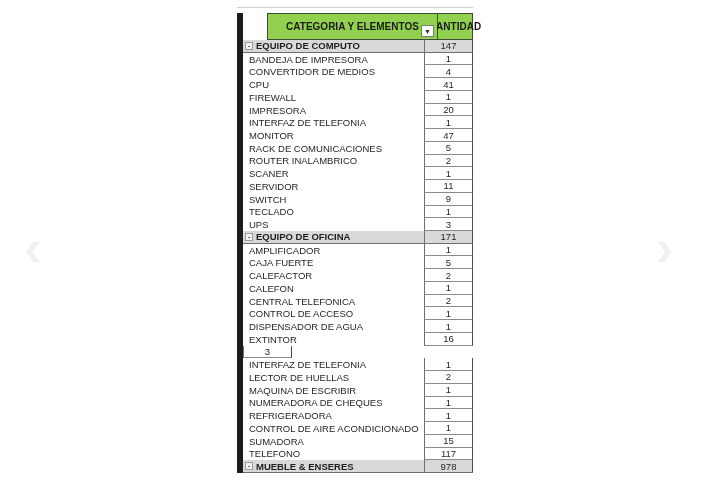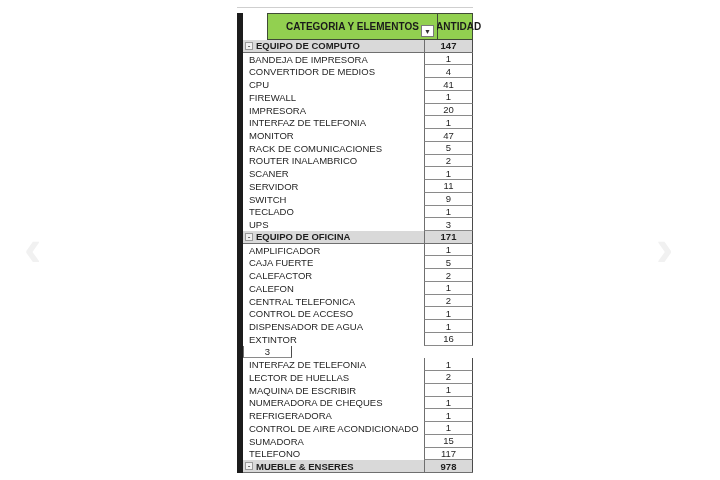--- a/index.html
+++ b/index.html
@@ -44,21 +44,21 @@
   }
   .qty-cell {
     width: 49px; display: flex; align-items: center; justify-content: center;
     font-size: 9.5px; color: #1f1f1f;
     border-left: 1px solid #6f6f6f; border-right: 1px solid #4a4a4a;
     border-bottom: 1px solid #8a8a8a;
   }
   .row.item .label-cell { padding-left: 6px; }
   .row.group { background: #d9d9d9; border-bottom: 1px solid #6f6f6f; }
   .row.group .label-cell { font-weight: bold; padding-left: 2px; }
-  .row.group .qty-cell { font-weight: bold; border-bottom: none; }
+  .row.group .qty-cell { font-weight: normal; border-bottom: none; }
   .row.group + .row .qty-cell, .hdr-row + .row .qty-cell { border-top: 0; }
 
   .collapse-box {
     width: 8px; height: 8px; margin-right: 3px; flex: 0 0 auto;
     background: #f2f2f2; border: 1px solid #9b9b9b;
     font-size: 8px; line-height: 5px; text-align: center; color: #555555;
   }
 </style>
 </head>
 <body>

